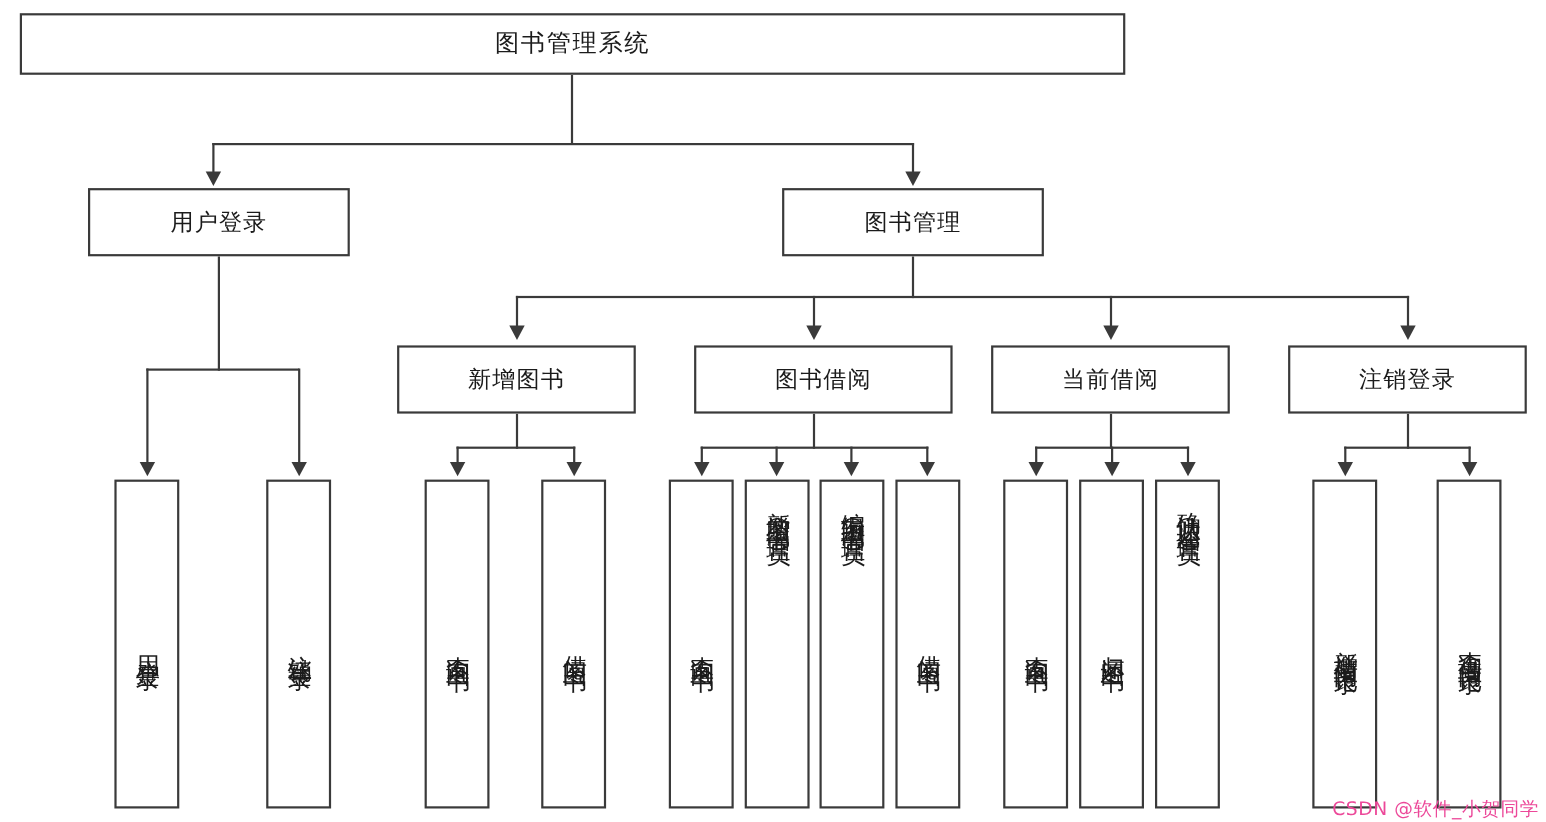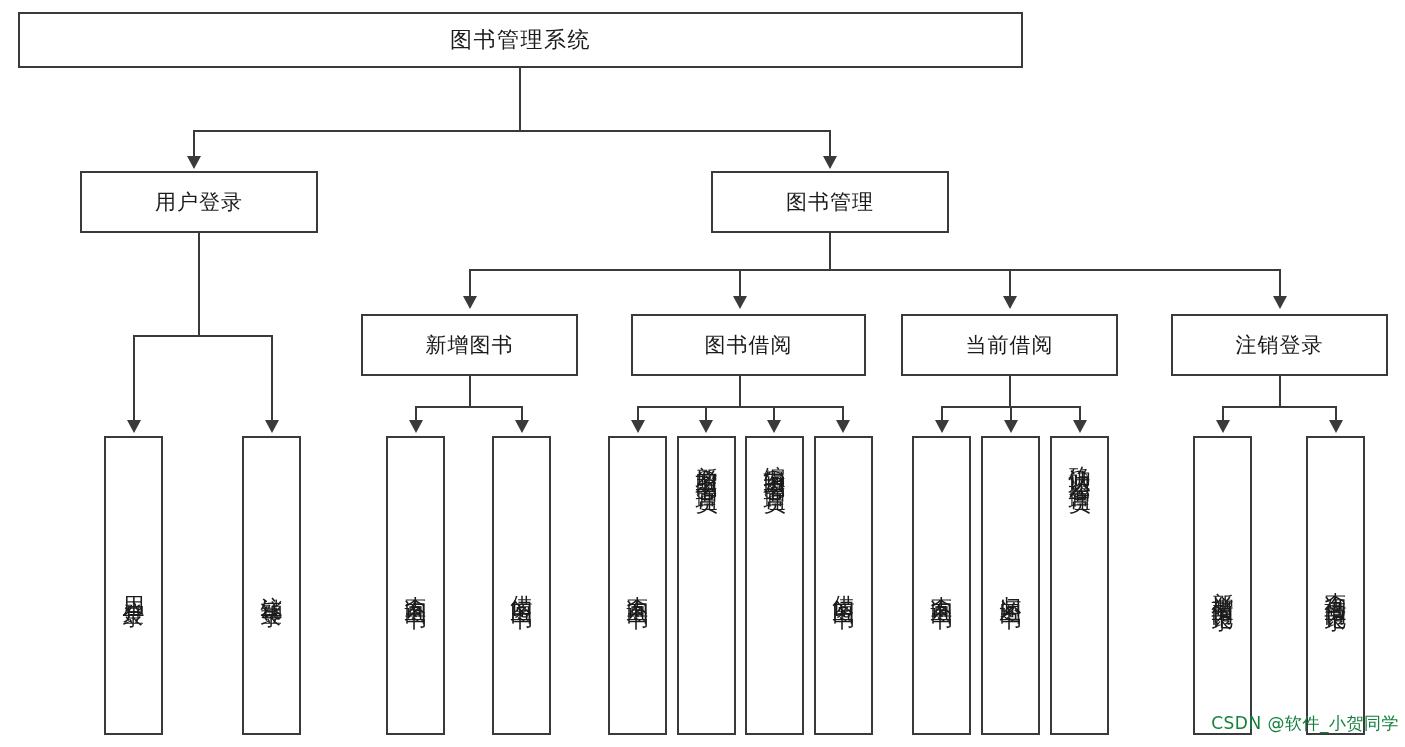--- a/index.html
+++ b/index.html
@@ -69,23 +69,23 @@
     width:0;height:0;
     border-left:7px solid transparent;
     border-right:7px solid transparent;
     border-top:13px solid #3a3a3a;
     z-index:2;
   }
   
   #watermark{
     position:absolute;
     right:6px;
-    bottom:12px;
+    bottom:0;
     font-size:17px;
-    color:#15803d;
+    color:#ec4899;
     letter-spacing:0.5px;
     z-index:6;
     white-space:nowrap;
     user-select:none;
     text-align:right;
   }
 </style>
 </head>
 <body>
 

